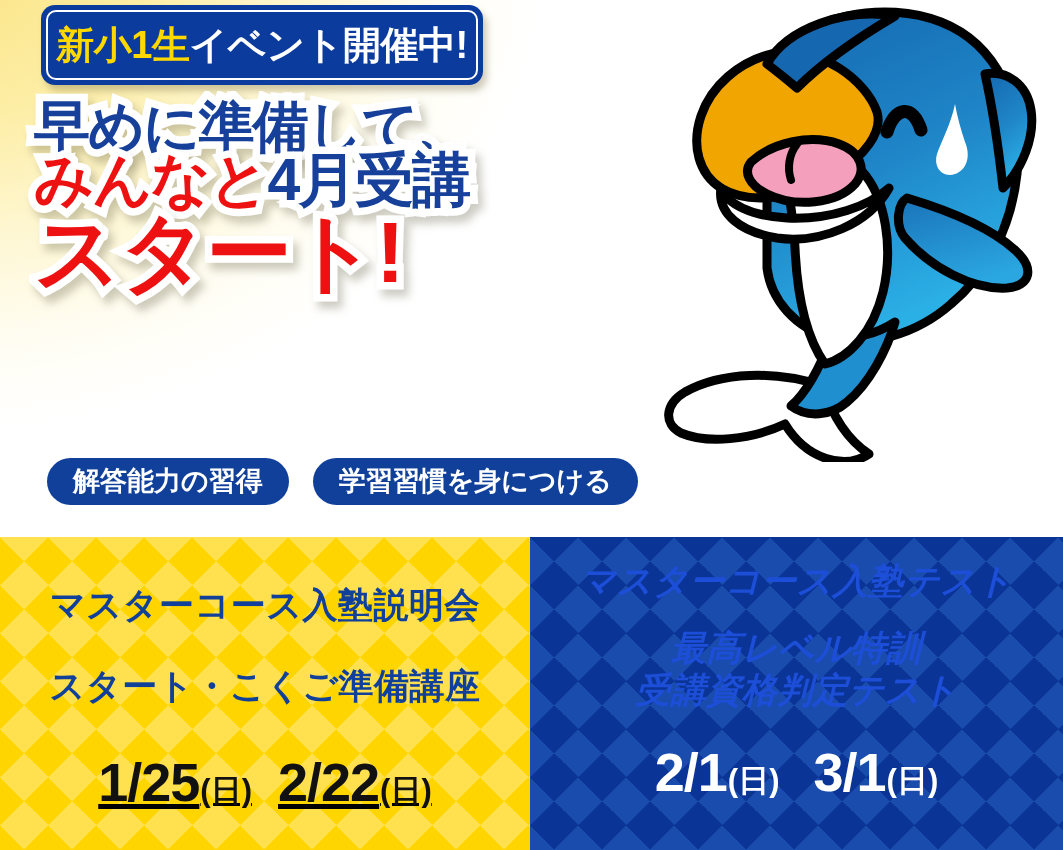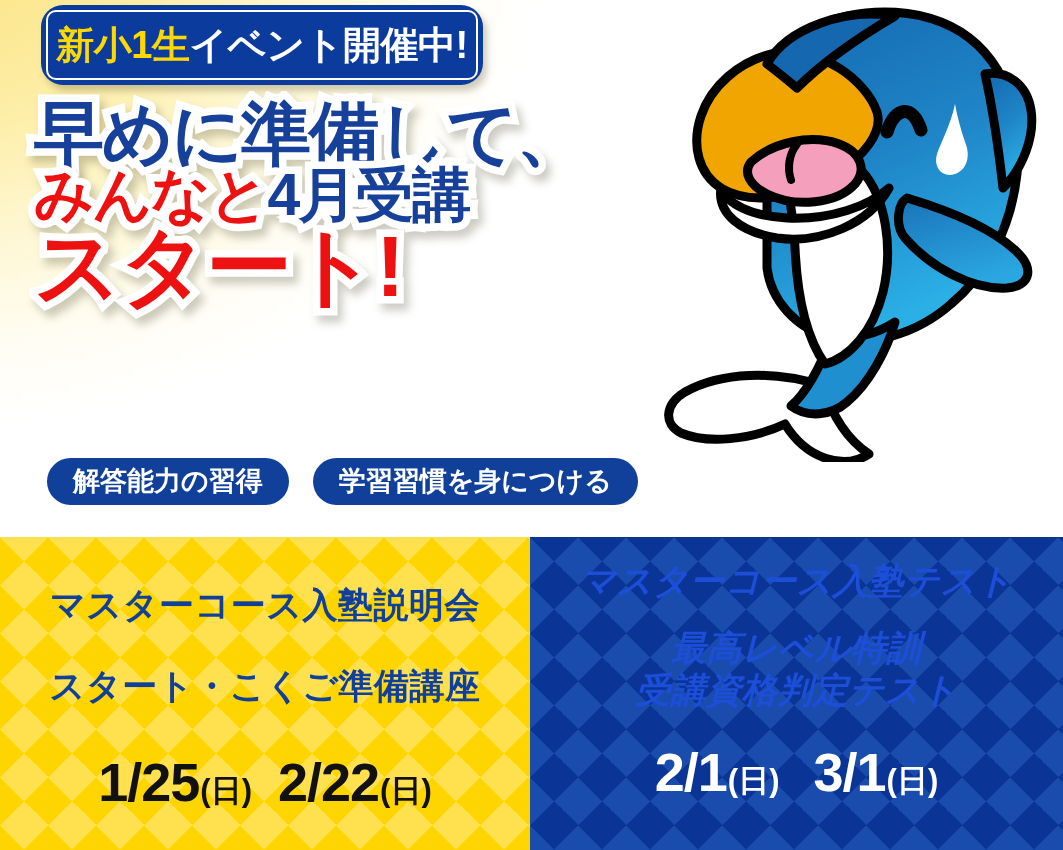--- a/index.html
+++ b/index.html
@@ -35,21 +35,21 @@
   }
 
   
   #event-badge {
     position: absolute;
     left: 41px;
     top: 5px;
     width: 442px;
     height: 80px;
     background: #0c3b9e;
-    border-radius: 22px;
+    border-radius: 14px;
     box-shadow: 4px 6px 7px rgba(120,110,70,0.35);
     display: flex;
     align-items: center;
     justify-content: center;
   }
   #event-badge::after {
     content: "";
     position: absolute;
     left: 5px; top: 5px; right: 5px; bottom: 5px;
     border: 2px solid #ffffff;
@@ -79,21 +79,21 @@
     font-weight: bold;
     line-height: 1.04;
     white-space: nowrap;
     letter-spacing: -2px;
     margin: 0;
     -webkit-text-stroke: 15px #ffffff;
     paint-order: stroke fill;
     filter: drop-shadow(5px 7px 4px rgba(90,85,60,0.30));
   }
   #hl-line-1 {
-    font-size: 70px;
+    font-size: 56px;
     color: #16409a;
   }
   #hl-line-2 {
     font-size: 59px;
     margin-top: -6px;
   }
   #hl-line-3 {
     font-size: 86px;
     margin-top: -4px;
   }
@@ -227,21 +227,21 @@
     margin-left: 1px;
   }
 
   
   #panel-left .panel-title,
   #panel-left .panel-sub { color: #11409a; }
   #panel-left .date-main,
   #panel-left .date-day  { color: #111111; }
   #panel-left .panel-title { margin-top: 48px; }
   #panel-left .panel-sub   { margin-top: 40px; }
-  #panel-left .dates-row   { margin-top: 48px; }
+  #panel-left .dates-row   { margin-top: 48px; text-decoration: underline; }
 
   
   #panel-right .panel-title,
   #panel-right .panel-sub { color: #1d4ed8; font-style: italic; }
   #panel-right .date-main,
   #panel-right .date-day  { color: #ffffff; }
   #panel-right .panel-title { margin-top: 24px; }
   #panel-right .panel-sub   { margin-top: 26px; }
   #panel-right .dates-row   { margin-top: 34px; gap: 34px; }
 </style>

